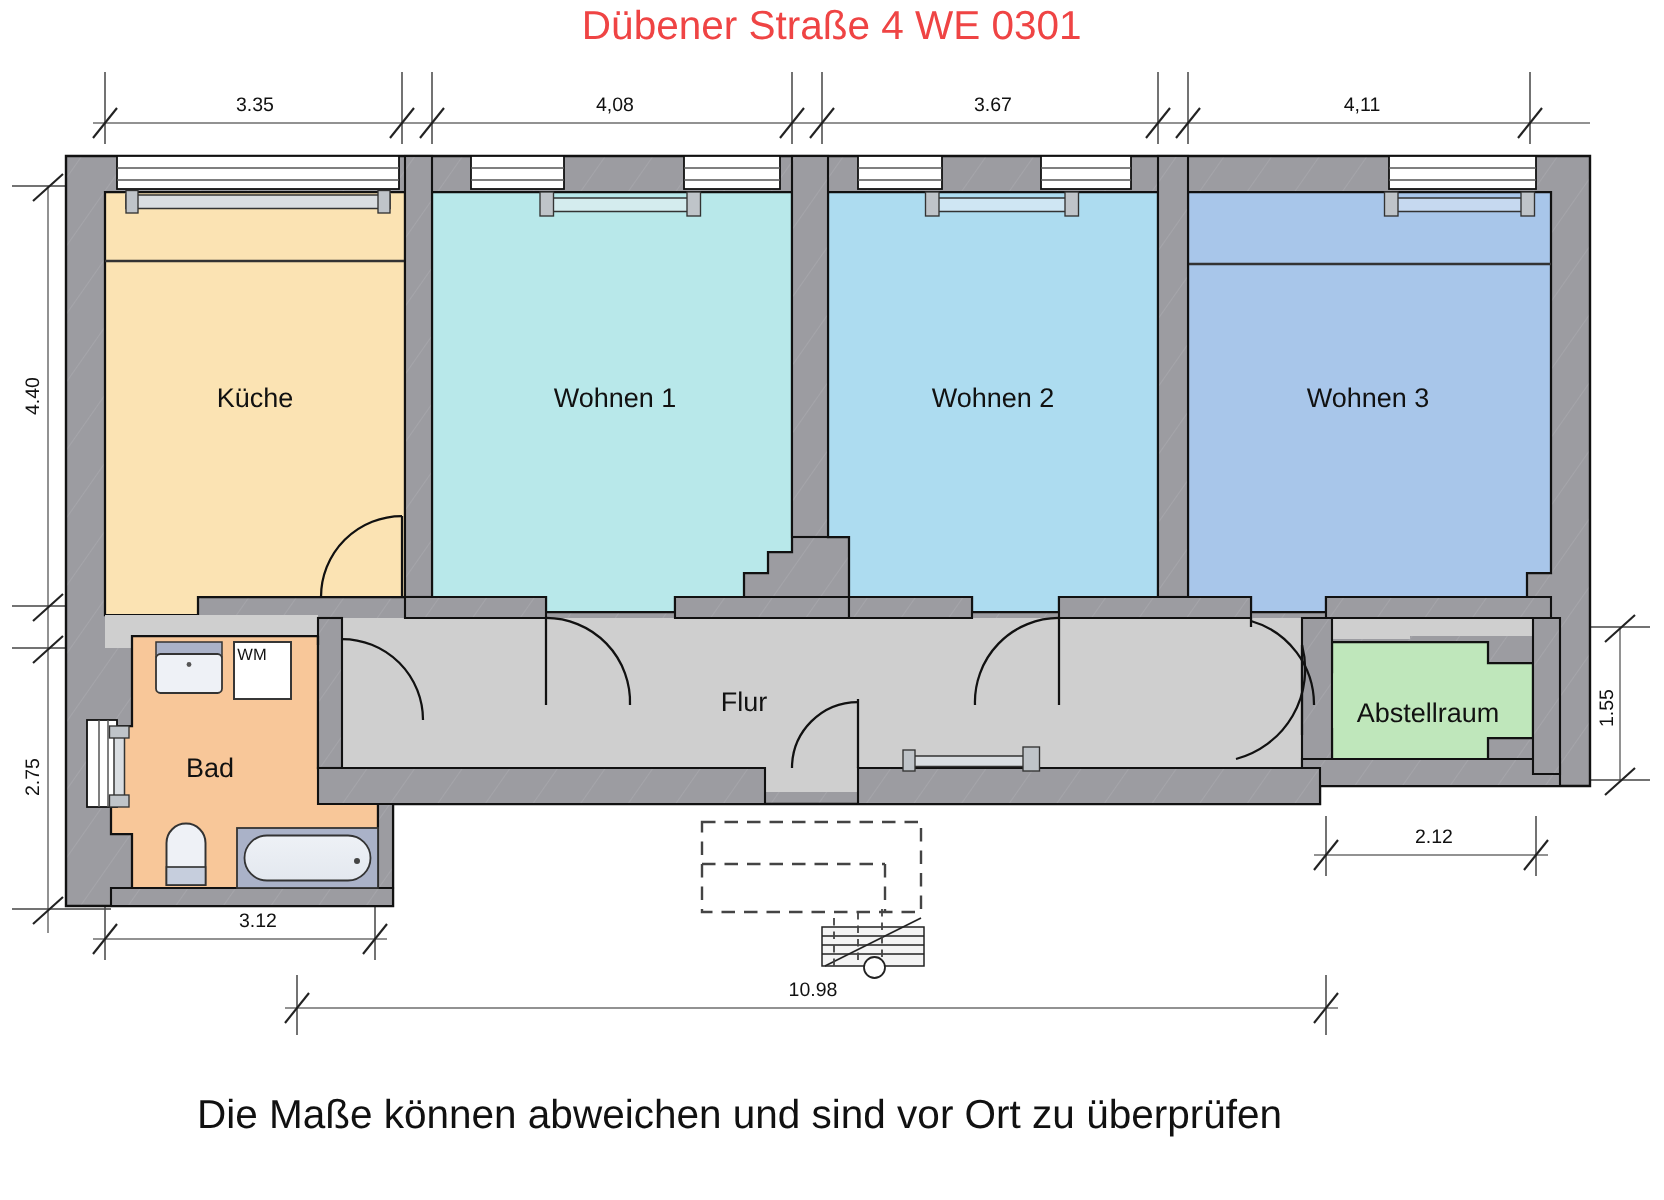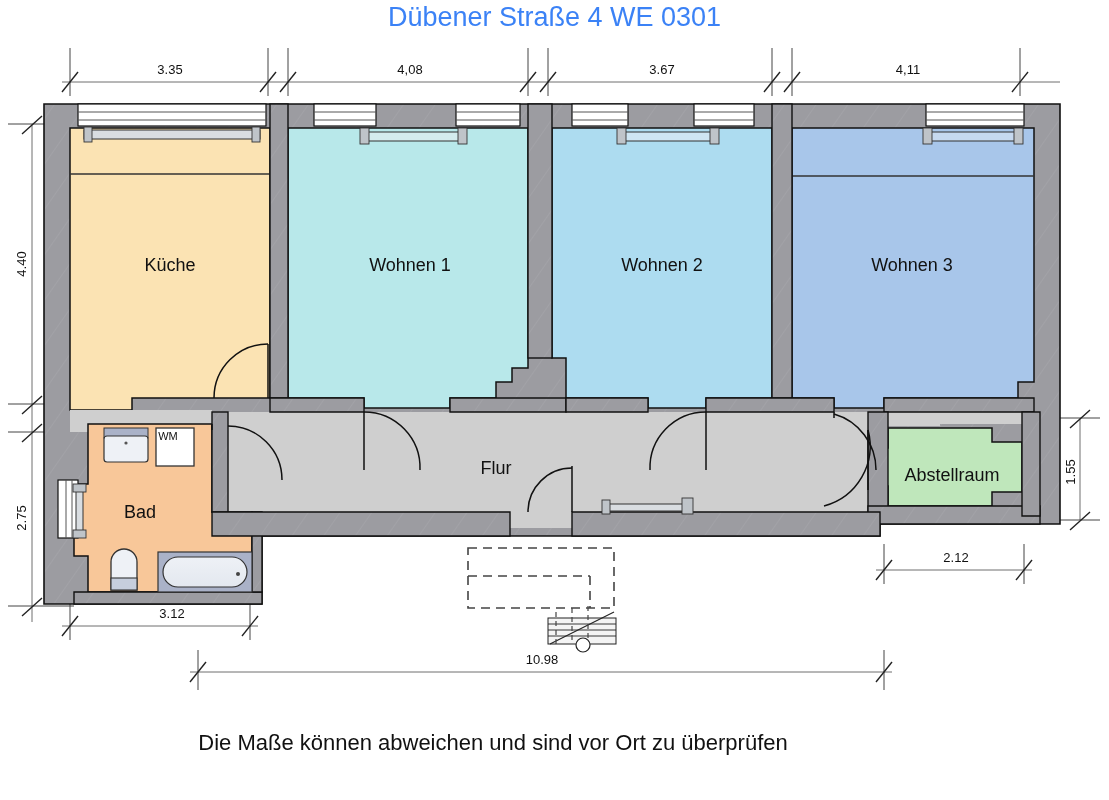--- a/index.html
+++ b/index.html
@@ -8,25 +8,25 @@
     width:1109px;height:800px;overflow:hidden;
     font-family:"Liberation Sans","DejaVu Sans",sans-serif;
     color:#111;
   }
   #stage{position:relative;width:1109px;height:800px;background:#fff;}
 
   
   #title{
     position:absolute;left:0;top:0;width:1109px;
     text-align:center;font-size:27px;line-height:34px;
-    color:#3b82f6;letter-spacing:0px;
+    color:#ef4444;letter-spacing:0px;
   }
   #caption{
     position:absolute;left:0;top:726px;width:986px;
-    text-align:center;font-size:22px;line-height:34px;color:#111;
+    text-align:center;font-size:27px;line-height:34px;color:#111;
   }
 
   
   #plan{position:absolute;left:0;top:0;width:1109px;height:800px;}
 
   .room-label{
     font-family:"Liberation Sans","DejaVu Sans",sans-serif;
     font-size:18px;fill:#111;text-anchor:middle;
   }
   .dim-text{

